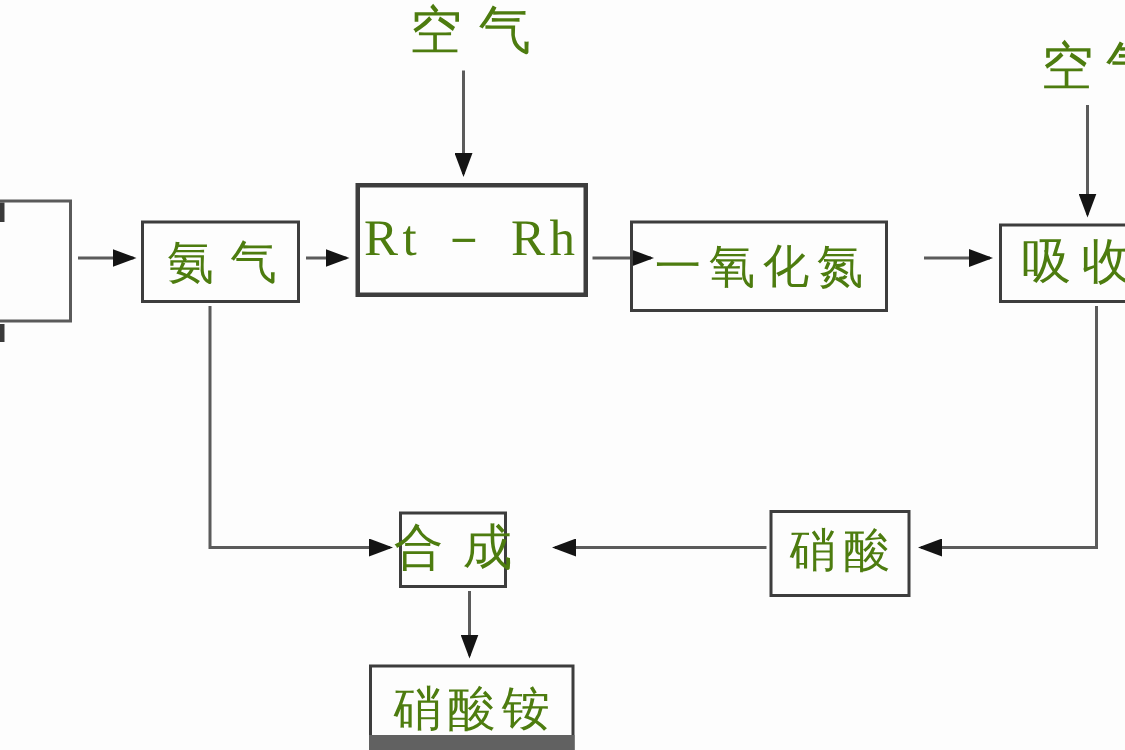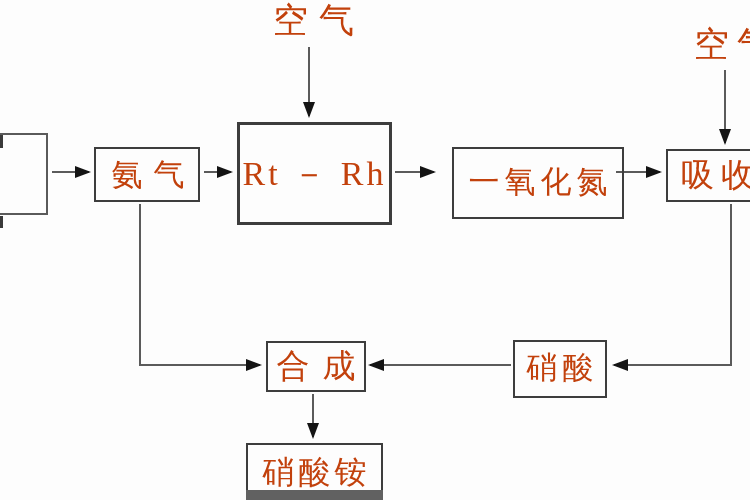--- a/index.html
+++ b/index.html
@@ -3,21 +3,21 @@
 <meta charset="utf-8">
 <style>
   html, body { margin: 0; padding: 0; background: #ffffff; }
   .canvas {
     position: relative;
     width: 750px;
     height: 500px;
     overflow: hidden;
     background: #fdfdfd;
     font-family: "Liberation Serif", "DejaVu Serif", serif;
-    color: #c2410c;
+    color: #4d7c0f;
   }
   .wires {
     position: absolute;
     left: 0; top: 0;
     width: 750px; height: 500px;
     pointer-events: none;
   }
   .wire { stroke: #5b5b5b; stroke-width: 2; fill: none; }
   .box {
     position: absolute;
@@ -30,29 +30,29 @@
     line-height: 1;
     white-space: nowrap;
   }
   .label { position: absolute; line-height: 1; white-space: nowrap; }
 
   .air-top    { left: 273px; top: 3px;  font-size: 35px; letter-spacing: 11px; }
   .air-right  { left: 694px; top: 27px; font-size: 35px; letter-spacing: 8px; }
 
   .feed-left  { left: -42px; top: 133px; width: 90px;  height: 82px; border-color: #5a5a5a; }
   .ammonia    { left: 94px;  top: 147px; width: 106px; height: 55px; font-size: 31px; letter-spacing: 11px; padding-left: 13px; }
-  .catalyst   { left: 237px; top: 122px; width: 155px; height: 103px; border-width: 3px;
+  .catalyst   { left: 237px; top: 122px; width: 155px; height: 76px; border-width: 3px;
                 flex-direction: column; justify-content: center; gap: 9px; }
   .cat-line1  { font-size: 34px; letter-spacing: 3px; }
   .cat-line2  { font-size: 32px; letter-spacing: 9px; padding-left: 9px; }
-  .no-box     { left: 452px; top: 147px; width: 172px; height: 72px; font-size: 31px; letter-spacing: 5px; padding-left: 5px; font-family: Liberation Mono, monospace; }
+  .no-box     { left: 420px; top: 147px; width: 172px; height: 61px; font-size: 31px; letter-spacing: 5px; padding-left: 5px; }
   .absorb     { left: 666px; top: 149px; width: 100px; height: 53px; font-size: 33px; letter-spacing: 7px;
                 justify-content: flex-start; padding-left: 13px; }
   .nitric-acid{ left: 513px; top: 340px; width: 94px;  height: 58px; font-size: 31px; letter-spacing: 5px; padding-left: 5px; font-family: Liberation Mono, monospace; }
-  .synthesis  { left: 266px; top: 341px; width: 100px;  height: 51px; font-size: 33px; letter-spacing: 13px; padding-left: 13px; }
+  .synthesis  { left: 266px; top: 341px; width: 72px;  height: 51px; font-size: 33px; letter-spacing: 13px; padding-left: 13px; }
   .an-box     { left: 246px; top: 443px; width: 137px; height: 57px; font-size: 32px; letter-spacing: 4px; padding-left: 4px; font-family: Liberation Serif, serif; }
   .an-bottom-bar { position: absolute; left: 246px; top: 490px; width: 137px; height: 10px; background: #616161; }
 
   .frag { position: absolute; left: 0; width: 3px; background: #3a3a3a; }
   .frag1 { top: 135px; height: 13px; }
   .frag2 { top: 216px; height: 12px; }
 </style>
 </head>
 <body>
 

